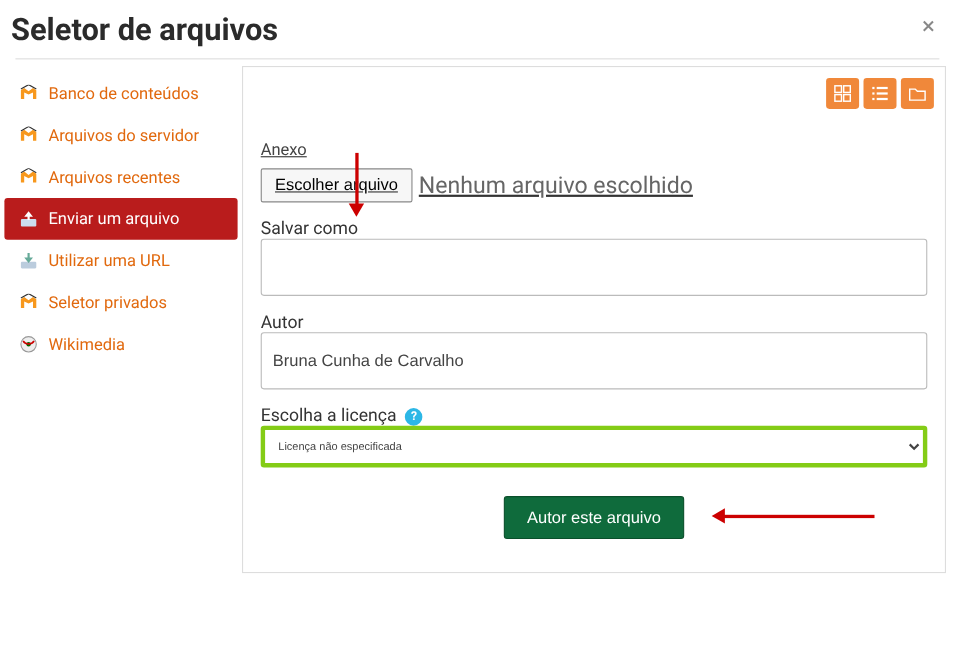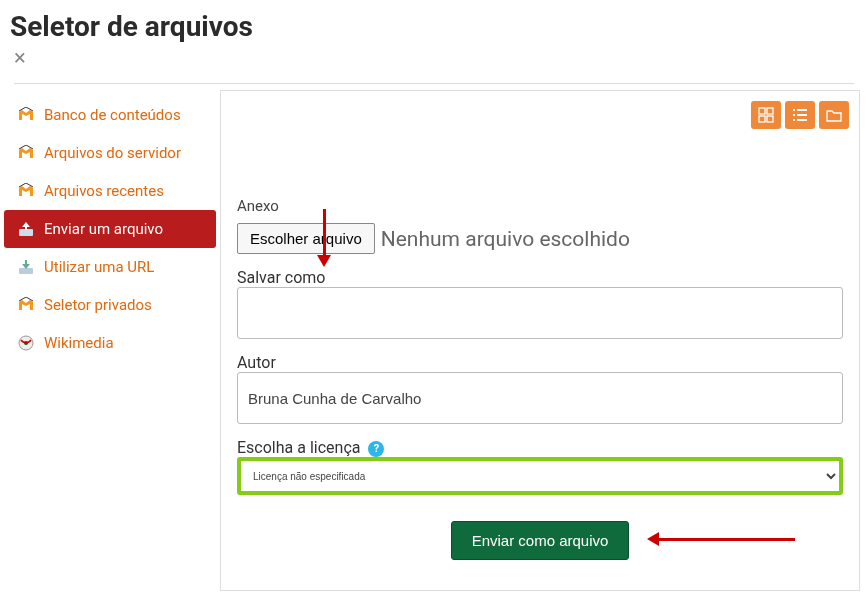--- a/index.html
+++ b/index.html
@@ -9,21 +9,20 @@
       color: #333;
       width: 868px;
       height: 594px;
       overflow: hidden;
     }
     .header {
       display: flex;
       justify-content: space-between;
       align-items: flex-start;
       padding: 10px 14px 10px 10px;
-      flex-direction: column;
     }
     .header h1 {
       font-size: 28px;
       font-weight: 700;
       color: #2b2b2b;
     }
     .close-x {
       font-size: 22px;
       color: #888;
       cursor: pointer;
@@ -85,21 +84,21 @@
       height: 28px;
       background: #f0883a;
       border-radius: 3px;
       display: flex;
       align-items: center;
       justify-content: center;
       color: #fff;
       cursor: pointer;
     }
     .form-group { margin-bottom: 14px; margin-top: 60px; }
-    .form-group.first { margin-top: 96px; }
+    .form-group.first { margin-top: 56px; text-decoration: underline; }
     .form-group label.field-label {
       display: block;
       font-size: 15px;
       color: #444;
       margin-bottom: 8px;
     }
     .file-row {
       display: flex;
       align-items: center;
       gap: 6px;
@@ -355,18 +354,18 @@
       <label class="field-label">
         <span>Escolha a licença</span>
         <span class="help-icon">?</span>
       </label>
       <select class="select-input">
         <option>Licença não especificada</option>
       </select>
     </div>
 
     <div class="submit-row">
-      <button class="submit-btn">Enviar como arquivo</button>
+      <button class="submit-btn">Autor este arquivo</button>
       <div class="arrow-left-wrapper"></div>
     </div>
 
   </div>
 </div>
 
 </body></html>

